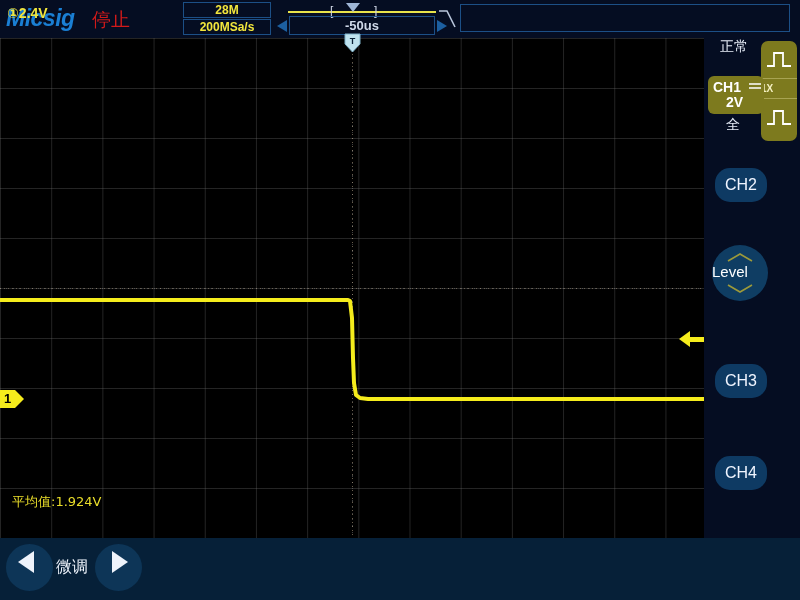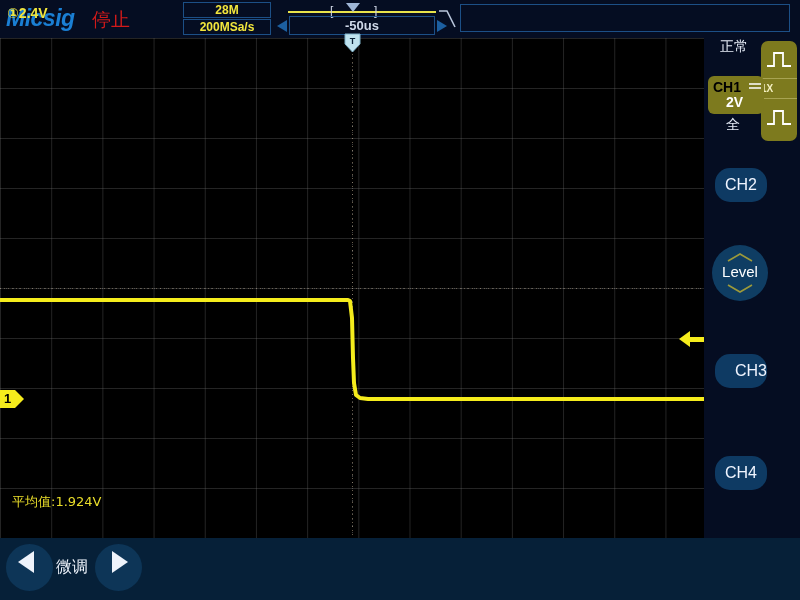--- a/index.html
+++ b/index.html
@@ -71,36 +71,36 @@
            font-family:"DejaVu Sans",sans-serif;}
 
   .tmark{position:absolute;left:344px;top:33px;width:17px;height:20px;}
 
   
   .rpanel{position:absolute;left:704px;top:38px;width:96px;height:500px;background:#050d22;}
   .normal{position:absolute;left:16px;top:0px;color:#e6ecf7;font-size:14px;
           font-family:"DejaVu Sans",sans-serif;}
   .ch1btn{position:absolute;left:4px;top:38px;width:56px;height:38px;background:#7d7a1e;
           border-radius:6px;}
-  .ch1btn .l1{position:absolute;left:5px;top:3px;font-size:14px;font-weight:bold;color:#000000;}
+  .ch1btn .l1{position:absolute;left:5px;top:3px;font-size:14px;font-weight:bold;color:#ffffff;}
   .ch1btn .dc{position:absolute;left:41px;top:6px;width:12px;height:9px;}
   .ch1btn .l2{position:absolute;left:18px;top:18px;font-size:14px;font-weight:bold;color:#fff;}
   .quan{position:absolute;left:22px;top:78px;color:#e6ecf7;font-size:14px;
         font-family:"DejaVu Sans",sans-serif;}
   .probecol{position:absolute;left:57px;top:3px;width:36px;height:100px;background:#7d7a1e;
             border-radius:7px;}
   .probecol .sep{position:absolute;left:0;width:36px;height:1px;background:#a8a452;}
   .probe1x{position:absolute;left:0;top:42px;width:36px;text-align:left;font-size:10px;
            color:#f4f0c0;font-weight:bold;}
 
   .chbtn{position:absolute;left:11px;width:52px;height:34px;background:#0e3a63;border-radius:15px;
          color:#f0f5ff;font-size:16px;text-align:center;line-height:33px;}
   .level{position:absolute;left:8px;top:207px;width:56px;height:56px;border-radius:50%;
          background:#0f3d63;}
-  .level span{position:absolute;left:0;top:18px;width:56px;text-align:center;font-size:15px;color:#fff;}
+  .level span{position:absolute;left:0;top:18px;width:56px;font-size:15px;color:#fff;}
   .lvchev{position:absolute;left:14px;width:28px;height:9px;}
 
   
   .botbar{position:absolute;left:0;top:538px;width:800px;height:62px;background:#062038;}
   .circbtn{position:absolute;top:6px;width:47px;height:47px;border-radius:50%;background:#0d3557;}
   .tri{position:absolute;top:13px;width:0;height:0;
        border-top:11px solid transparent;border-bottom:11px solid transparent;}
   .wtxt{position:absolute;color:#eef3fb;font-family:"DejaVu Sans",sans-serif;}
 </style>
 </head>
@@ -196,21 +196,21 @@
     <div class="level">
       <svg class="lvchev" style="top:8px;" viewBox="0 0 28 9">
         <polyline points="2,8 14,1 26,8" fill="none" stroke="#9d9a3a" stroke-width="1.6"></polyline>
       </svg>
       <span>Level</span>
       <svg class="lvchev" style="top:39px;" viewBox="0 0 28 9">
         <polyline points="2,1 14,8 26,1" fill="none" stroke="#9d9a3a" stroke-width="1.6"></polyline>
       </svg>
     </div>
 
-    <div class="chbtn" style="top:316px;text-align:right;">
+    <div class="chbtn" style="top:326px;">
       <span>CH3</span>
     </div>
     <div class="chbtn" style="top:418px;">
       <span>CH4</span>
     </div>
   </div>
 
   <div class="botbar">
 
     <div class="circbtn" style="left:6px;"></div>

